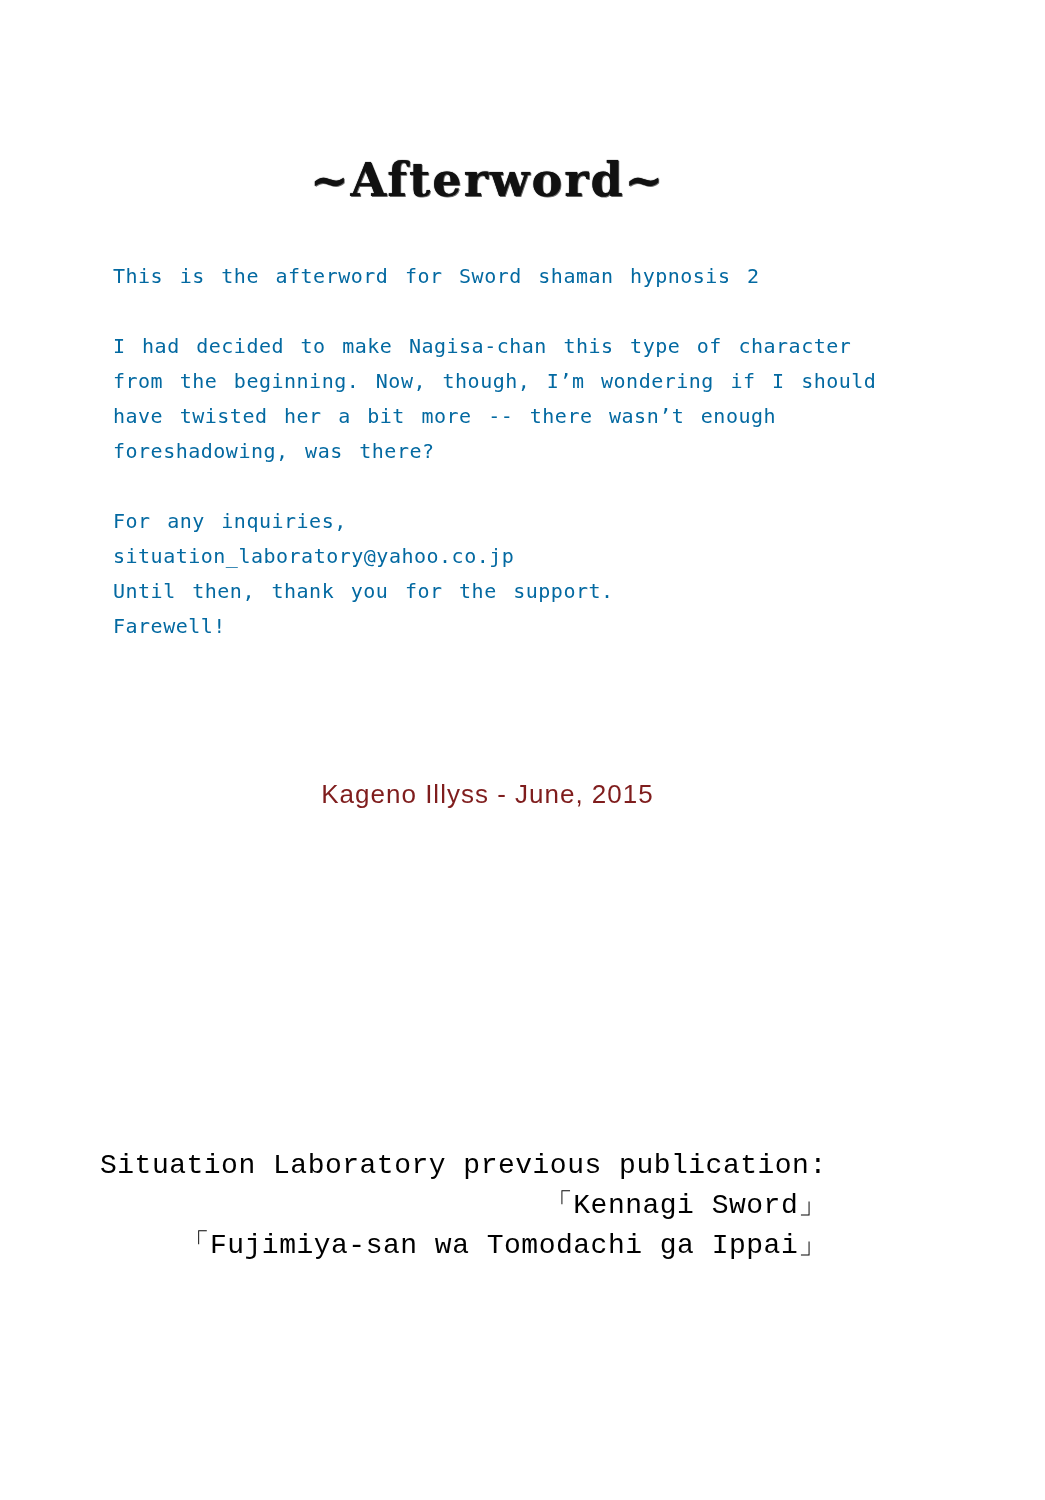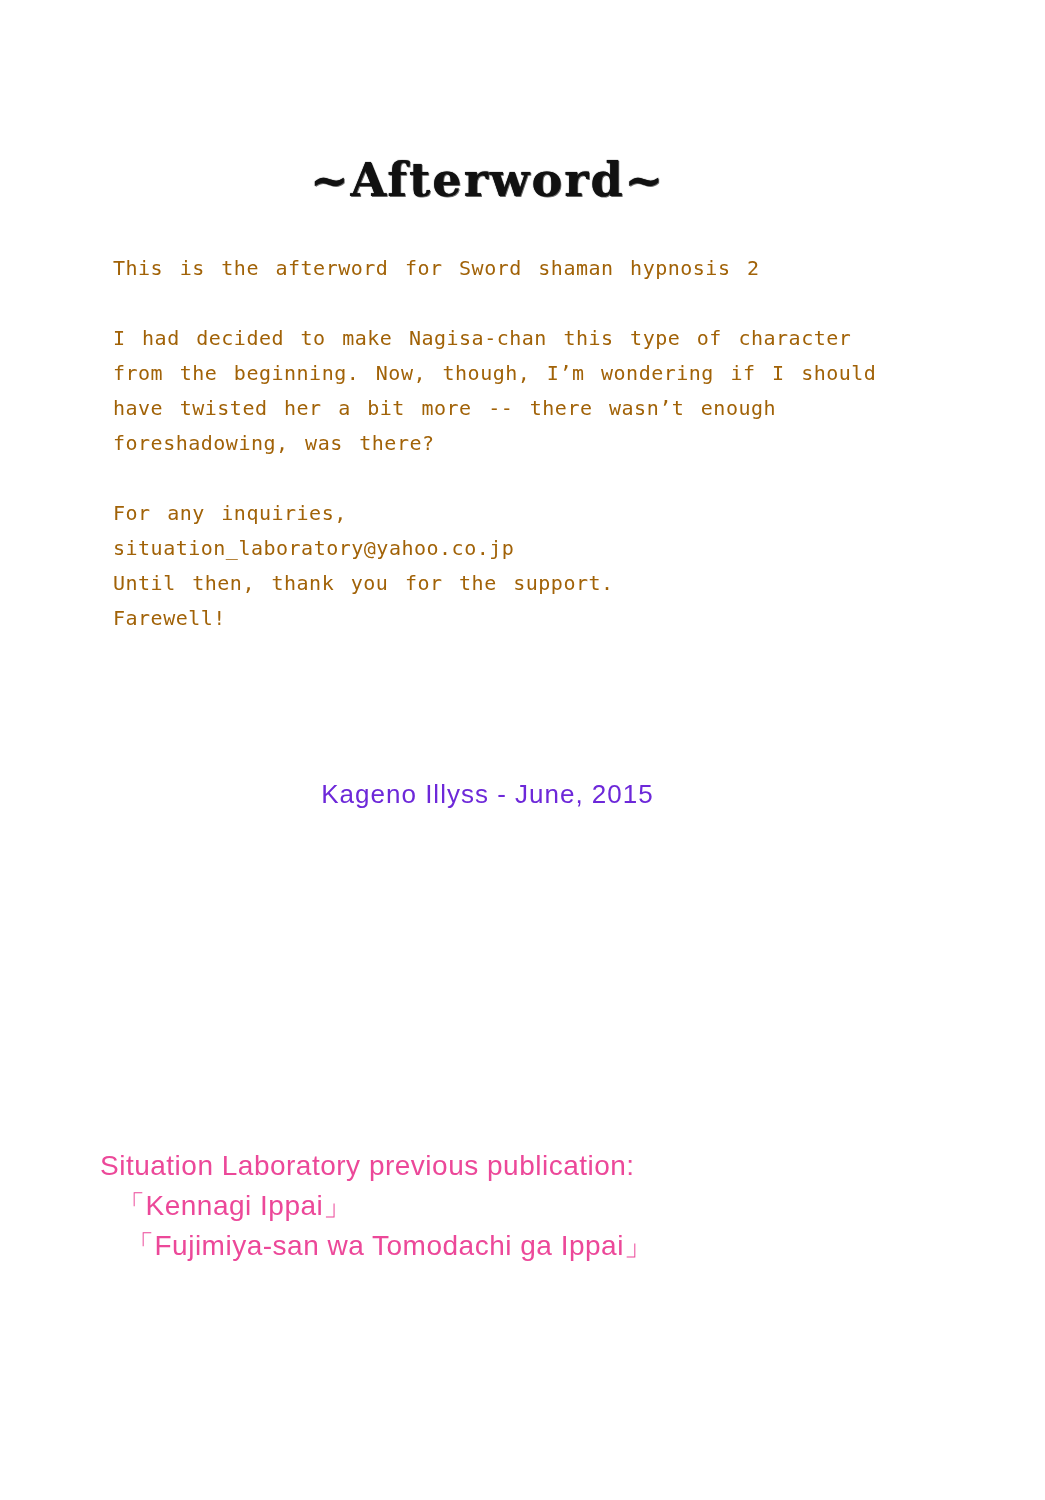--- a/index.html
+++ b/index.html
@@ -31,52 +31,53 @@
   }
 
   
   .body-text {
     position: absolute;
     left: 113px;
     top: 247px;
     width: 845px;
   }
   .body-text p {
-    margin: 4px 0 35px 0;
+    margin: 12px 0 35px 0;
     font-size: 20px;
     line-height: 35px;
     word-spacing: 4px;
     letter-spacing: 0.5px;
     white-space: pre-line;
-    color: #a16207;
+    color: #0369a1;
   }
 
   
   .signature {
     position: absolute;
     top: 779px;
     left: 0;
     width: 100%;
     text-align: center;
     font-family: "Liberation Sans", sans-serif;
     font-size: 26px;
     letter-spacing: 1px;
-    color: #6d28d9;
+    color: #7f1d1d;
   }
 
   
   .footer {
     position: absolute;
     left: 100px;
     top: 1146px;
-    font-family: Liberation Sans, sans-serif;
+    font-family: Liberation Mono, monospace;
     font-size: 28px;
     line-height: 40px;
     letter-spacing: 0.5px;
-    color: #ec4899;
+    color: #000000;
+    text-align: right;
   }
   .footer .heading { margin: 0; }
   .footer .pub-1 { padding-left: 17px; }
   .footer .pub-2 { padding-left: 6px; margin-left: 20px; }
 </style>
 </head>
 <body>
 
 <div class="page">
 
@@ -91,17 +92,17 @@
     <p>For any inquiries,
 situation_laboratory@yahoo.co.jp
 Until then, thank you for the support.
 Farewell!</p>
   </div>
 
   <div class="signature">Kageno Illyss - June, 2015</div>
 
   <div class="footer">
     <div class="heading">Situation Laboratory previous publication:</div>
-    <div class="pub-1">「Kennagi Ippai」</div>
+    <div class="pub-1">「Kennagi Sword」</div>
     <div class="pub-2">「Fujimiya-san wa Tomodachi ga Ippai」</div>
   </div>
 
 </div>
 
 </body></html>

